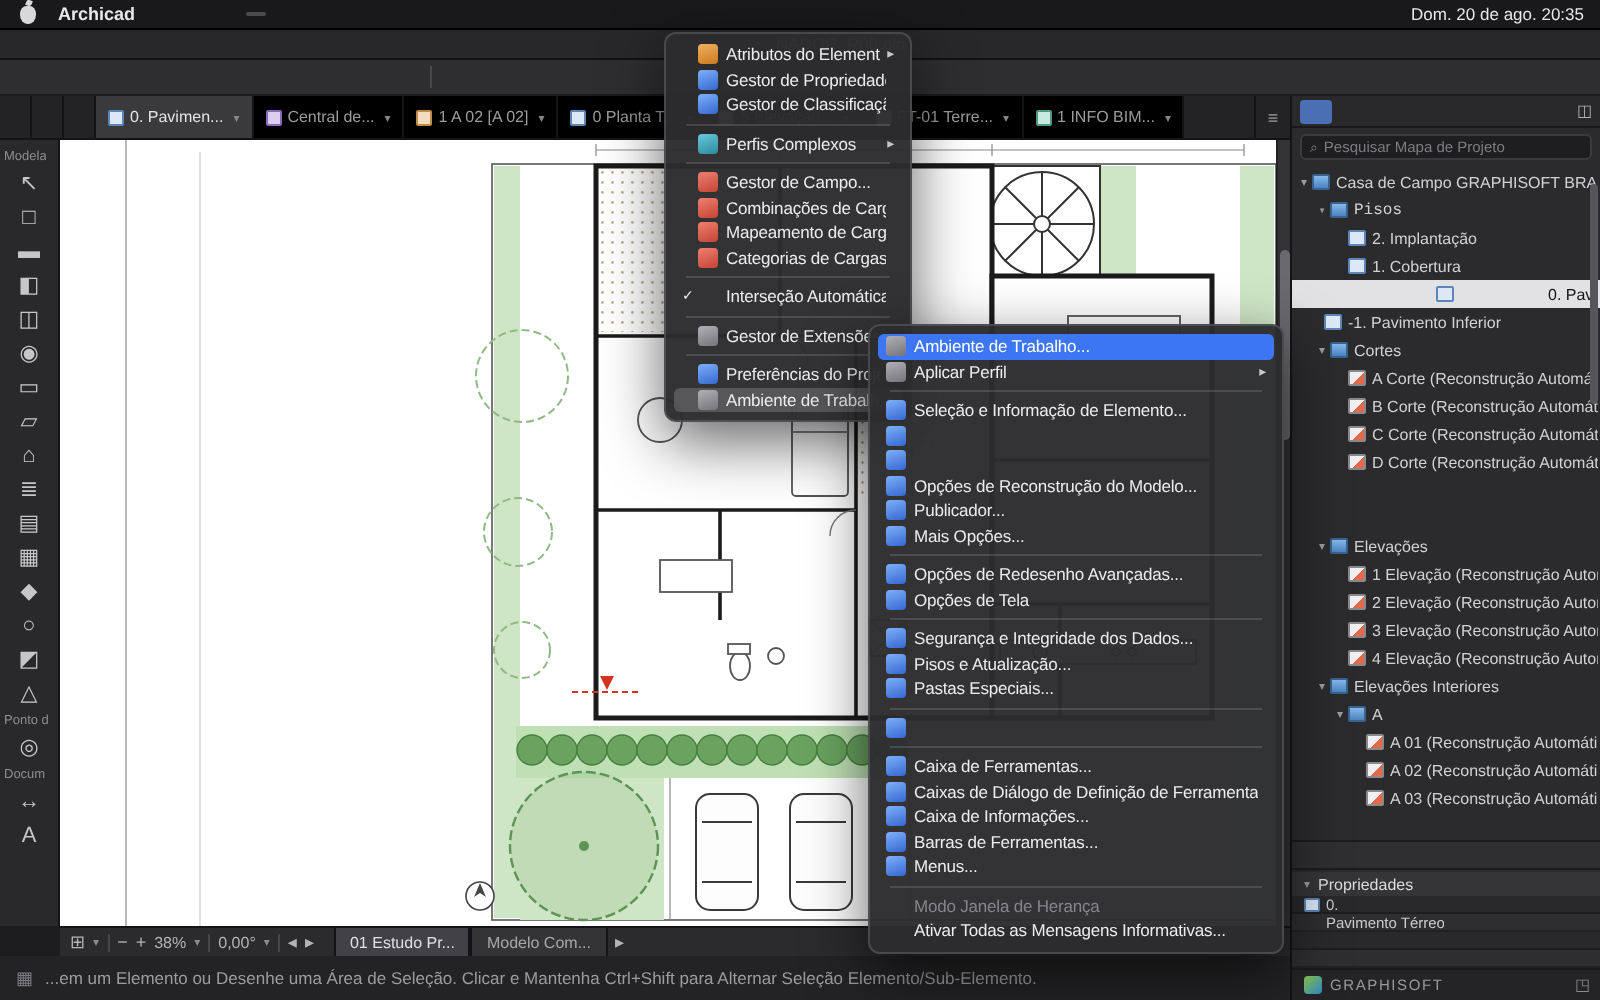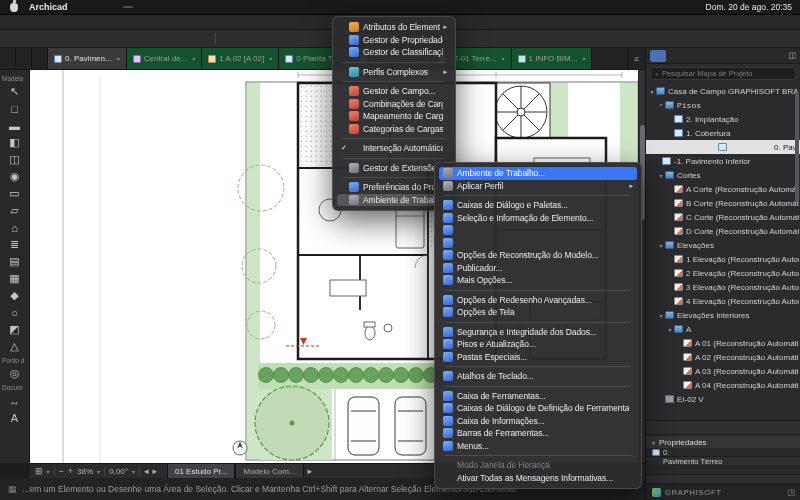--- a/index.html
+++ b/index.html
@@ -26,21 +26,21 @@
   
   .toolbar{position:absolute;left:0;top:30px;width:800px;height:18px;background:#2e2e30;border-bottom:1px solid #1a1a1c;display:flex;align-items:center;gap:2px;padding:0 6px}
   .tbar-ic{width:17px;height:14px;display:flex;align-items:center;justify-content:center;font-size:10px;color:#bcbcbe}
   .tbar-sep{width:1px;height:11px;background:#48484c;margin:0 3px}
   .tbar-right{margin-left:auto;display:flex;gap:2px}
 
   
   .tabstrip{position:absolute;left:0;top:48px;width:645px;height:22px;background:#232325;border-bottom:1px solid #141416;display:flex;align-items:stretch}
   .tab-widget{width:16px;display:flex;align-items:center;justify-content:center;color:#9a9a9c;font-size:9px;border-right:1px solid #141416;flex:none}
   .tabs{display:flex;align-items:stretch;flex:1;overflow:hidden}
-  .tab{display:flex;align-items:center;gap:3px;padding:0 6px;border-right:1px solid #141416;background:#14532d;color:#9c9c9e;font-size:8px;max-width:92px;flex:none}
+  .tab{display:flex;align-items:center;gap:3px;padding:0 6px;border-right:1px solid #141416;background:#000000;color:#9c9c9e;font-size:8px;max-width:92px;flex:none}
   .tab.active{background:#3a3a3d;color:#e4e4e6}
   .tab::after{content:"▾";font-size:6px;color:#86868a;margin-left:2px}
   .tab-ic{width:8px;height:8px;border-radius:1px;flex:none}
   .tab-label{white-space:nowrap;overflow:hidden}
   .tab-overflow{width:18px;display:flex;align-items:center;justify-content:center;color:#9a9a9c;font-size:9px;border-left:1px solid #141416}
   .ic-plan{background:#dce8f6;border:1px solid #5b86b8}
   .ic-hub{background:#dcccee;border:1px solid #8a6ab8}
   .ic-elev{background:#f4dcc0;border:1px solid #c08a48}
   .ic-sheet{background:#ececec;border:1px solid #909092}
   .ic-info{background:#c8e8e0;border:1px solid #4a9a88}
@@ -540,21 +540,21 @@
         <div class="tree-row" style="padding-left: 20px;">
           <span class="tr-exp"></span>
           <span class="tr-ic ic-sec"></span>
           <span class="tr-label">C Corte (Reconstrução Automática c...</span>
         </div>
         <div class="tree-row" style="padding-left: 20px;">
           <span class="tr-exp"></span>
           <span class="tr-ic ic-sec"></span>
           <span class="tr-label">D Corte (Reconstrução Automática c...</span>
         </div>
-        <div class="tree-row" style="padding-left: 11px;">
+        <div class="tree-row" style="padding-left: 11px; margin-top: 28px;">
           <span class="tr-exp">▾</span>
           <span class="tr-ic ic-folder"></span>
           <span class="tr-label">Elevações</span>
         </div>
         <div class="tree-row" style="padding-left: 20px;">
           <span class="tr-exp"></span>
           <span class="tr-ic ic-sec"></span>
           <span class="tr-label">1 Elevação (Reconstrução Automáti...</span>
         </div>
         <div class="tree-row" style="padding-left: 20px;">
@@ -736,25 +736,20 @@
         <span class="mi-arrow"></span>
       </div>
       <div class="mi">
         <span class="mi-ic ic-chip-gray"></span>
         <span class="mi-label">Aplicar Perfil</span>
         <span class="mi-arrow">▸</span>
       </div>
       <div class="menu-sep"></div>
       <div class="mi">
         <span class="mi-ic ic-chip-blue"></span>
-        <span class="mi-label">Caixas de Diálogo e Paletas...</span>
-        <span class="mi-arrow"></span>
-      </div>
-      <div class="mi">
-        <span class="mi-ic ic-chip-blue"></span>
         <span class="mi-label">Seleção e Informação de Elemento...</span>
         <span class="mi-arrow"></span>
       </div>
       <div class="mi">
         <span class="mi-ic ic-chip-blue"></span>
         <span class="mi-arrow"></span>
       </div>
       <div class="mi">
         <span class="mi-ic ic-chip-blue"></span>
         <span class="mi-arrow"></span>
@@ -797,21 +792,20 @@
         <span class="mi-arrow"></span>
       </div>
       <div class="mi">
         <span class="mi-ic ic-chip-blue"></span>
         <span class="mi-label">Pastas Especiais...</span>
         <span class="mi-arrow"></span>
       </div>
       <div class="menu-sep"></div>
       <div class="mi">
         <span class="mi-ic ic-chip-blue"></span>
-        <span class="mi-label">Atalhos de Teclado...</span>
         <span class="mi-arrow"></span>
       </div>
       <div class="menu-sep"></div>
       <div class="mi">
         <span class="mi-ic ic-chip-blue"></span>
         <span class="mi-label">Caixa de Ferramentas...</span>
         <span class="mi-arrow"></span>
       </div>
       <div class="mi">
         <span class="mi-ic ic-chip-blue"></span>

